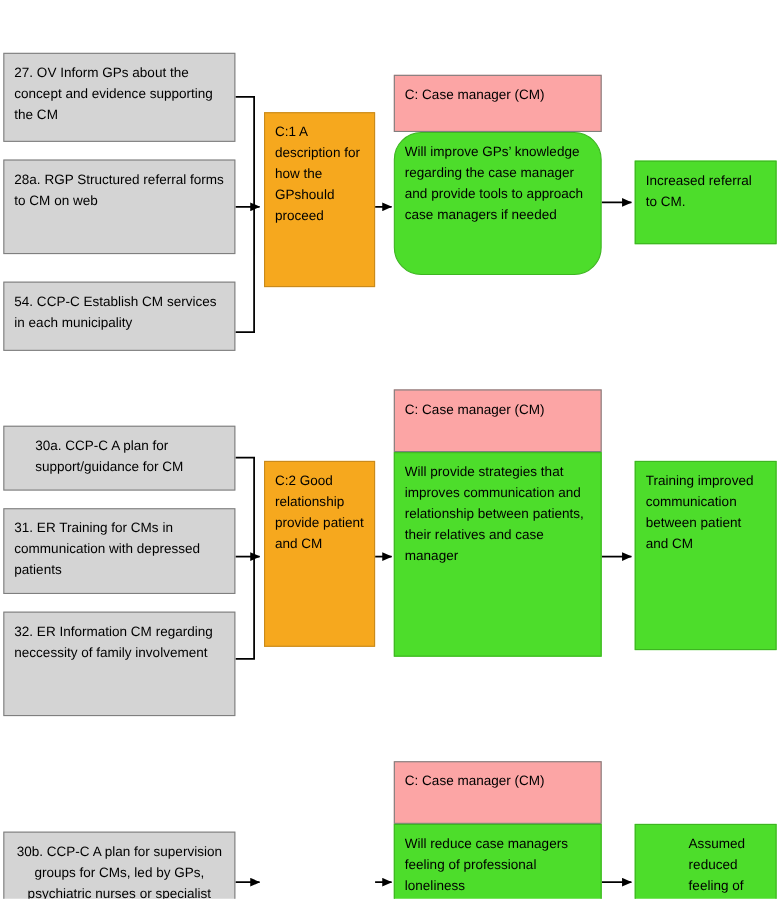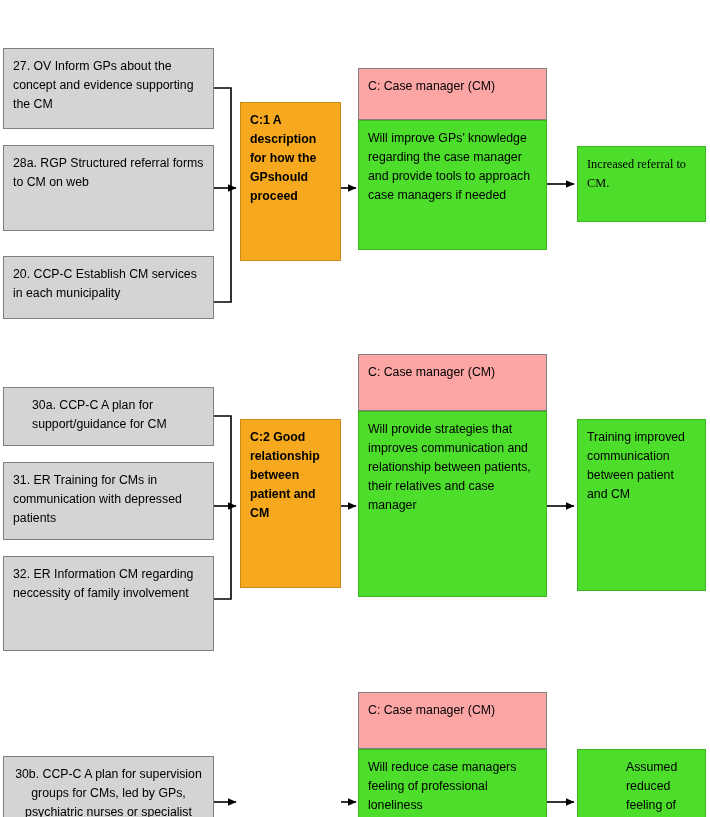--- a/index.html
+++ b/index.html
@@ -26,21 +26,21 @@
     box-sizing: border-box;
     border: 1px solid #808080;
     font-size: 12.3px;
     line-height: 1.55;
     color: #000000;
     padding: 8px 9px 8px 9px;
     white-space: pre-wrap;
     overflow: hidden;
   }
   .grey  { background: #d4d4d4; border-color: #7f7f7f; }
-  .orange{ background: #f5a623; border-color: #c98a1c; background: #f6a81e; font-weight: bold; }
+  .orange{ background: #f5a623; border-color: #c98a1c; background: #f6a81e; }
   .green { background: #4cdd2a; border-color: #3db521; background: #4ddd2b; }
   .hdr {
     position: absolute;
     box-sizing: border-box;
     border: 1px solid #7f7f7f;
     background: #fca5a5;
     font-size: 12.3px;
     line-height: 1.5;
     color: #000000;
     padding: 8px 9px;
@@ -77,37 +77,37 @@
 
     <path d="M214,758 L236,758" fill="none" stroke="#000000" stroke-width="1.6" marker-end="url(#ah)"></path>
     <path d="M341,758 L356,758" fill="none" stroke="#000000" stroke-width="1.6" marker-end="url(#ah)"></path>
     <path d="M547,758 L574,758" fill="none" stroke="#000000" stroke-width="1.6" marker-end="url(#ah)"></path>
   </svg>
 
   <div class="box grey" style="left:3px; top:4px; width:211px; height:81px;">27. OV Inform GPs about the concept and evidence supporting the CM</div>
 
   <div class="box grey" style="left:3px; top:101px; width:211px; height:86px;">28a. RGP Structured referral forms to CM on web</div>
 
-  <div class="box grey" style="left:3px; top:212px; width:211px; height:63px;">20. CCP-C Establish CM services in each municipality</div>
+  <div class="box grey" style="left:3px; top:212px; width:211px; height:63px;">54. CCP-C Establish CM services in each municipality</div>
 
   <div class="box orange" style="left:240px; top:58px; width:101px; height:159px;">C:1 A description for how the GPshould proceed</div>
 
   <div class="hdr" style="left:358px; top:24px; width:189px; height:52px;">C: Case manager (CM)</div>
 
-  <div class="box green" style="left:358px; top:76px; width:189px; height:130px;">Will improve GPs’ knowledge regarding the case manager and provide tools to approach case managers if needed</div>
+  <div class="box green" style="left:358px; top:76px; width:189px; height:130px;border-radius:25px;">Will improve GPs’ knowledge regarding the case manager and provide tools to approach case managers if needed</div>
 
-  <div class="box green" style="left:577px; top:102px; width:129px; height:76px;font-family:Liberation Serif, serif;">Increased referral to CM.</div>
+  <div class="box green" style="left:577px; top:102px; width:129px; height:76px;">Increased referral to CM.</div>
 
   <div class="box grey" style="left:3px; top:343px; width:211px; height:59px;padding-left:28px;">30a. CCP-C A plan for support/guidance for CM</div>
 
   <div class="box grey" style="left:3px; top:418px; width:211px; height:78px;">31. ER Training for CMs in communication with depressed patients</div>
 
   <div class="box grey" style="left:3px; top:512px; width:211px; height:95px;">32. ER Information CM regarding neccessity of family involvement</div>
 
-  <div class="box orange" style="left:240px; top:375px; width:101px; height:169px;">C:2 Good relationship between patient and CM</div>
+  <div class="box orange" style="left:240px; top:375px; width:101px; height:169px;">C:2 Good relationship provide patient and CM</div>
 
   <div class="hdr" style="left:358px; top:310px; width:189px; height:57px;">C: Case manager (CM)</div>
 
   <div class="box green" style="left:358px; top:367px; width:189px; height:186px;">Will provide strategies that improves communication and relationship between patients, their relatives and case manager</div>
 
   <div class="box green" style="left:577px; top:375px; width:129px; height:172px;">Training improved communication between patient and CM</div>
 
   <div class="box grey" style="left:3px; top:712px; width:211px; height:93px;text-align:center;">30b. CCP-C A plan for supervision groups for CMs, led by GPs, psychiatric nurses or specialist care</div>
 
 

